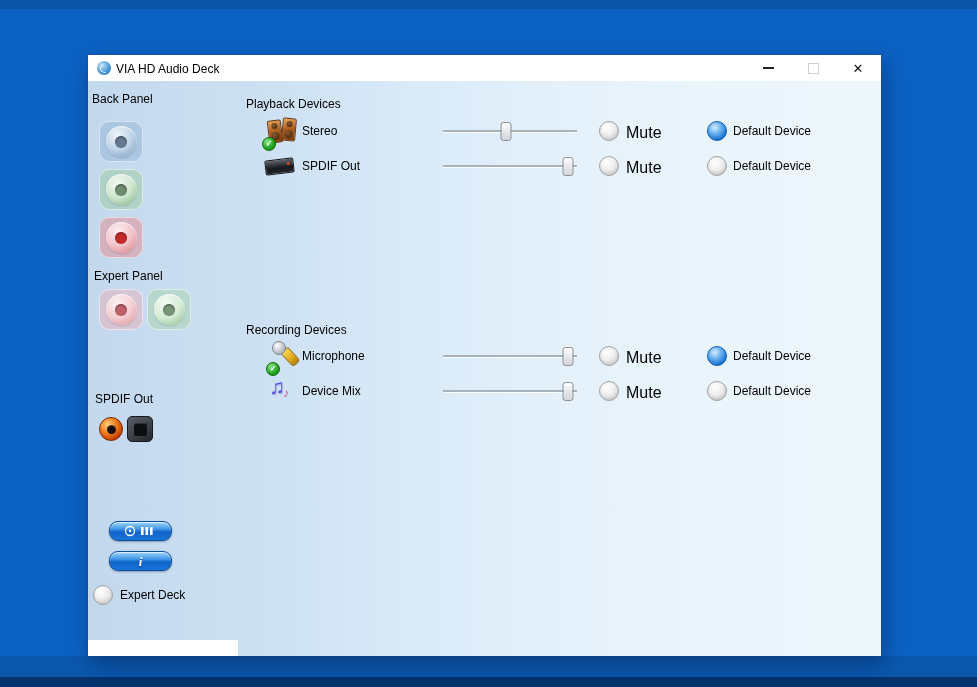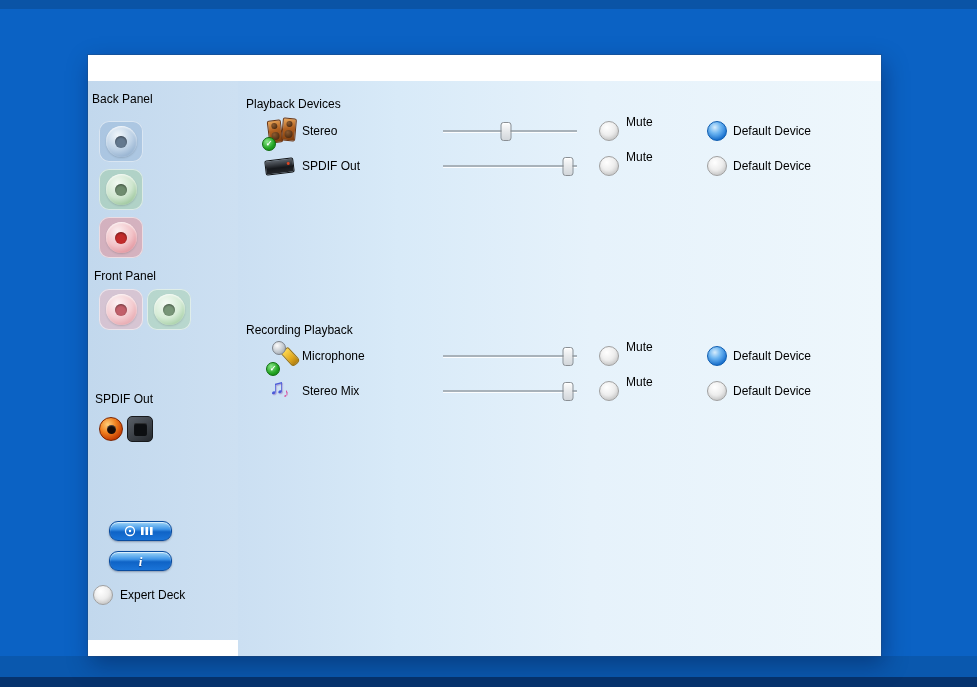--- a/index.html
+++ b/index.html
@@ -90,21 +90,21 @@
   .hd-playback{top:16px}.hd-recording{top:242px}
 
   .device-row{position:absolute;left:0;width:643px;height:36px}
   .dev-icon{position:absolute;top:2px;width:32px;height:32px}
   .dev-label{position:absolute;left:64px;top:11px;font-size:12px;white-space:nowrap}
   .slider{position:absolute;left:205px;top:9px;width:134px;height:18px;cursor:pointer}
   .slider .track{position:absolute;left:0;right:0;top:8px;height:2px;background:#a8b2ba;box-shadow:0 1px 0 rgba(255,255,255,.9)}
   .slider .thumb{position:absolute;top:0;width:9px;height:17px;border:1px solid #8a8f94;border-radius:3px;
     background:linear-gradient(180deg,#fdfdfd,#e8eaec 45%,#d2d6da);box-shadow:inset 0 1px 0 #fff;transform:translateX(-50%)}
   .mute-btn{position:absolute;left:361px;top:8px}
-  .mute-label{position:absolute;left:388px;top:2px;font-size:12px}
+  .mute-label{position:absolute;left:388px;top:11px;font-size:16px}
   .radio{position:absolute;left:469px;top:8px}
   .radio-label{position:absolute;left:495px;top:11px;font-size:12px;white-space:nowrap}
 
   
   .spk{position:absolute;width:12px;height:21px;border-radius:2px;
     background:linear-gradient(165deg,#eaa85c,#b06020 45%,#7c3c0e);border:1px solid #6b3410}
   .spk-l{left:2px;top:5px;transform:rotate(-7deg)}
   .spk-r{left:16px;top:3px;transform:rotate(5deg)}
   .spk::before,.spk::after{content:"";position:absolute;left:50%;transform:translateX(-50%);border-radius:50%;
     background:radial-gradient(circle at 35% 30%,#8a5a30,#3c1e08)}
@@ -129,41 +129,52 @@
 </style>
 </head>
 <body>
 
 <div class="desk-band-top"></div>
 <div class="desk-band-bottom"></div>
 <div class="desk-band-dark"></div>
 
 <div class="window">
 
+  <div class="titlebar">
+    <div class="app-icon"></div>
+    <span class="app-title">VIA HD Audio Deck</span>
+    <div class="win-btn btn-min">
+        <div class="bar"></div>
+      </div>
+    <div class="win-btn btn-max">
+        <div class="sq"></div>
+      </div>
+    <div class="win-btn btn-close">✕</div>
+  </div>
 
   <div class="sidebar">
     <span class="side-label lbl-back">Back Panel</span>
 
     <div class="jack blue j1">
       <div class="ring">
           <div class="hole"></div>
         </div>
     </div>
     <div class="jack green j2">
       <div class="ring">
           <div class="hole"></div>
         </div>
     </div>
     <div class="jack red j3">
       <div class="ring">
           <div class="hole"></div>
         </div>
     </div>
 
-    <span class="side-label lbl-front">Front Panel</span>
+    <span class="side-label lbl-front">Expert Panel</span>
     <div class="jack fpink fj1">
       <div class="ring">
           <div class="hole"></div>
         </div>
     </div>
     <div class="jack fgreen fj2">
       <div class="ring">
           <div class="hole"></div>
         </div>
     </div>
@@ -221,21 +232,21 @@
       <div class="slider">
         <div class="track"></div>
         <div class="thumb" style="left: 93%;"></div>
       </div>
       <div class="sphere mute-btn"></div>
       <span class="mute-label">Mute</span>
       <div class="sphere radio"></div>
       <span class="radio-label">Default Device</span>
     </div>
 
-    <span class="section-heading hd-recording">Recording Playback</span>
+    <span class="section-heading hd-recording">Recording Devices</span>
 
     <div class="device-row r3">
       <div class="dev-icon">
         <div class="mic-body"></div>
         <div class="mic-head"></div>
         <div class="check-badge">✓</div>
       </div>
       <span class="dev-label">Microphone</span>
       <div class="slider">
         <div class="track"></div>
@@ -245,21 +256,21 @@
       <span class="mute-label">Mute</span>
       <div class="sphere radio selected"></div>
       <span class="radio-label">Default Device</span>
     </div>
 
     <div class="device-row r4">
       <div class="dev-icon">
         <span class="note-big">♫</span>
         <span class="note-small">♪</span>
       </div>
-      <span class="dev-label">Stereo Mix</span>
+      <span class="dev-label">Device Mix</span>
       <div class="slider">
         <div class="track"></div>
         <div class="thumb" style="left: 93%;"></div>
       </div>
       <div class="sphere mute-btn"></div>
       <span class="mute-label">Mute</span>
       <div class="sphere radio"></div>
       <span class="radio-label">Default Device</span>
     </div>
   </div>

